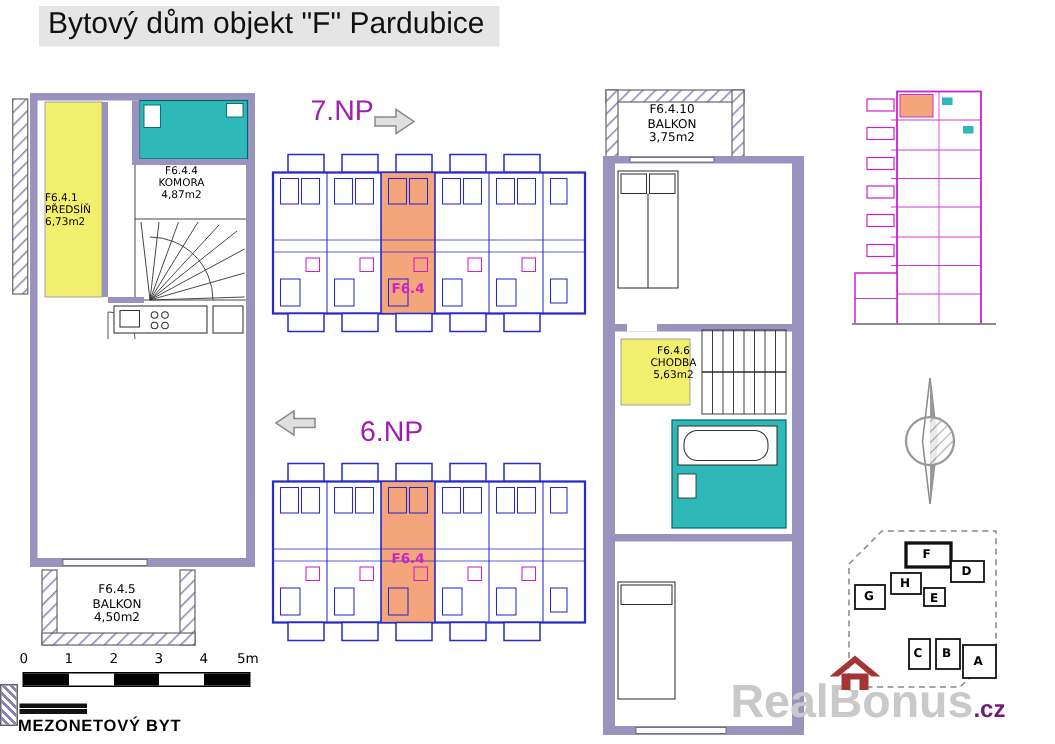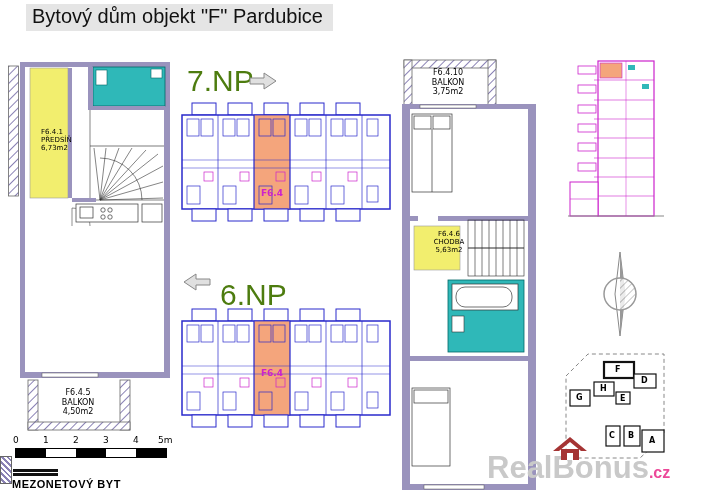--- a/index.html
+++ b/index.html
@@ -1,40 +1,40 @@
 <!DOCTYPE html>
 <html><head>
 <meta charset="utf-8">
 <style>
   html,body{margin:0;padding:0;background:#fff;}
   #stage{position:relative;width:703px;height:496px;background:#fff;overflow:hidden;
          font-family:"Liberation Sans",sans-serif;}
   .abs{position:absolute;}
   .title{position:absolute;left:26px;top:4px;font-size:20px;color:#111;
          background:#e5e5e5;padding:1px 10px 3px 6px;white-space:nowrap;}
-  .floor-label{position:absolute;font-size:30px;color:#4d7c0f;white-space:nowrap;}
+  .floor-label{position:absolute;font-size:19px;color:#a21caf;white-space:nowrap;margin-left:20px;}
   .room-label{position:absolute;text-align:center;color:#000;
               font-family:"DejaVu Sans",sans-serif;font-size:8px;line-height:1.2;}
   .room-label.small{font-size:7px;line-height:1.15;}
   .room-label span{display:block;}
   .unit-label{position:absolute;color:#cc22cc;font-weight:bold;font-size:9px;
               text-align:center;font-family:"DejaVu Sans",sans-serif;}
   .tick{position:absolute;top:0;font-size:9px;color:#000;font-family:"DejaVu Sans",sans-serif;}
   .bar{position:absolute;border:1px solid #000;background:#fff;}
   .seg{position:absolute;top:0;width:30px;height:8px;}
   .seg.b{background:#000;}
   .footer-label{position:absolute;left:12px;top:478px;font-size:11px;font-weight:bold;
                 letter-spacing:0.5px;color:#000;}
   .hatch-stub{position:absolute;left:0;top:456px;width:10px;height:26px;border:1px solid #666;
               background:repeating-linear-gradient(45deg,#fff 0 2px,#8a82b5 2px 4px);}
   .black-bar{position:absolute;left:13px;top:469px;width:45px;height:7px;
              background:linear-gradient(#111 0 3px,#fff 3px 4px,#111 4px 7px);}
   .watermark-text{position:absolute;left:487px;top:450px;font-size:31px;font-weight:bold;
                   color:#c9c9c9;white-space:nowrap;z-index:1;}
-  .watermark-text .tld{font-size:16px;color:#ec4899;}
+  .watermark-text .tld{font-size:16px;color:#701a75;}
   .kp-letter{position:absolute;font-size:8px;font-weight:bold;color:#000;
              font-family:"DejaVu Sans",sans-serif;}
 </style>
 </head>
 <body>
 
 <div id="stage">
 
   <svg width="0" height="0" style="position:absolute">
     <defs>
@@ -94,21 +94,26 @@
         <rect x="134" y="146" width="20" height="18"></rect>
       </g>
       <g>
         <rect x="20" y="322" width="10" height="50" fill="url(#hatchP)" stroke="#666" stroke-width="0.8"></rect>
         <rect x="112" y="322" width="10" height="50" fill="url(#hatchP)" stroke="#666" stroke-width="0.8"></rect>
         <rect x="20" y="364" width="102" height="8" fill="url(#hatchP)" stroke="#666" stroke-width="0.8"></rect>
       </g>
     </svg>
   </div>
 
-  <div class="room-label small" style="left:41px;top:128px;width:18px">
+  <div class="room-label small" style="left:92px;top:110px;width:58px">
+    <span>F6.4.4</span>
+    <span>KOMORA</span>
+    <span>4,87m2</span>
+  </div>
+  <div class="room-label small" style="left:30px;top:128px;width:18px">
     <span>F6.4.1</span>
     <span>PŘEDSÍŇ</span>
     <span>6,73m2</span>
   </div>
   <div class="room-label" style="left:39px;top:388px;width:78px">
     <span>F6.4.5</span>
     <span>BALKON</span>
     <span>4,50m2</span>
   </div>
 

